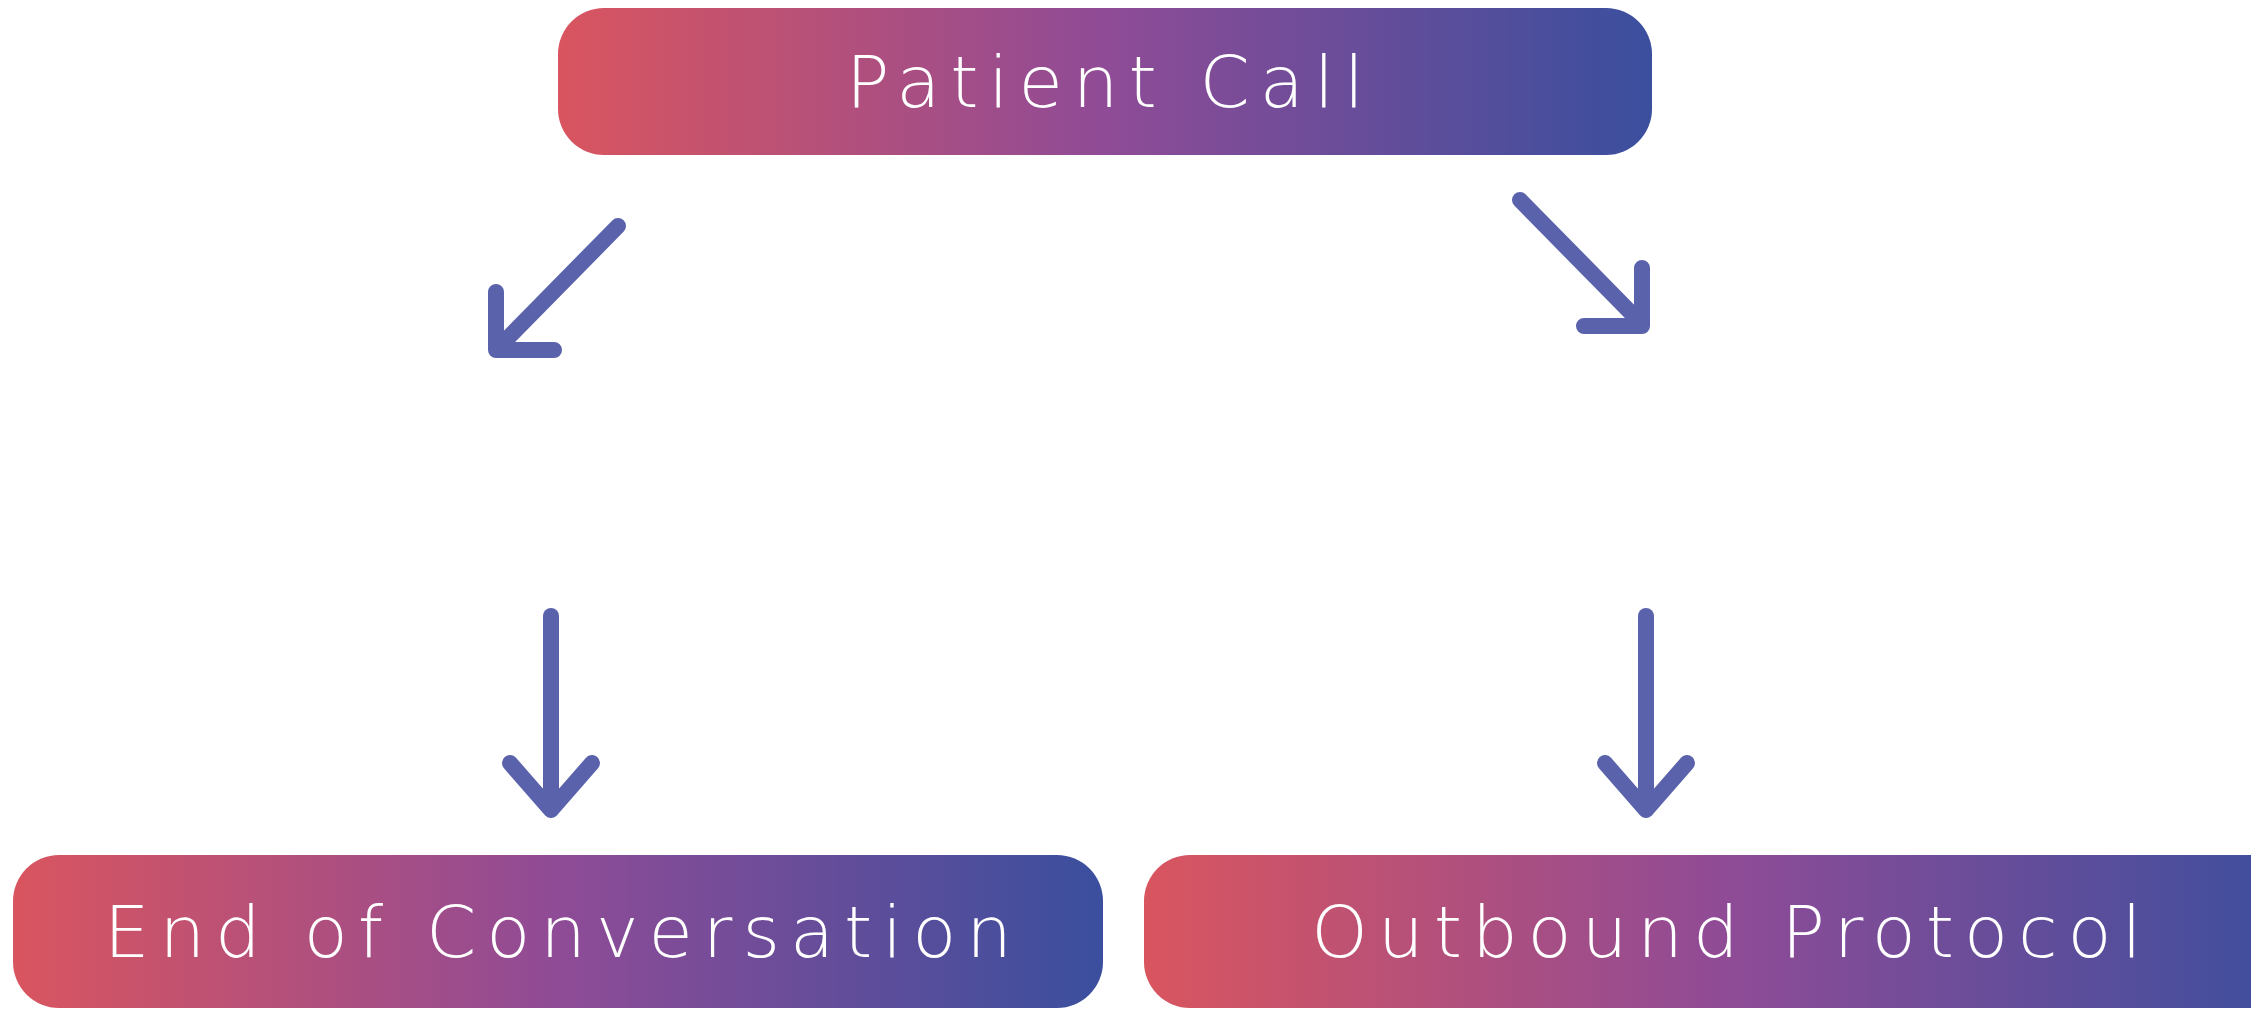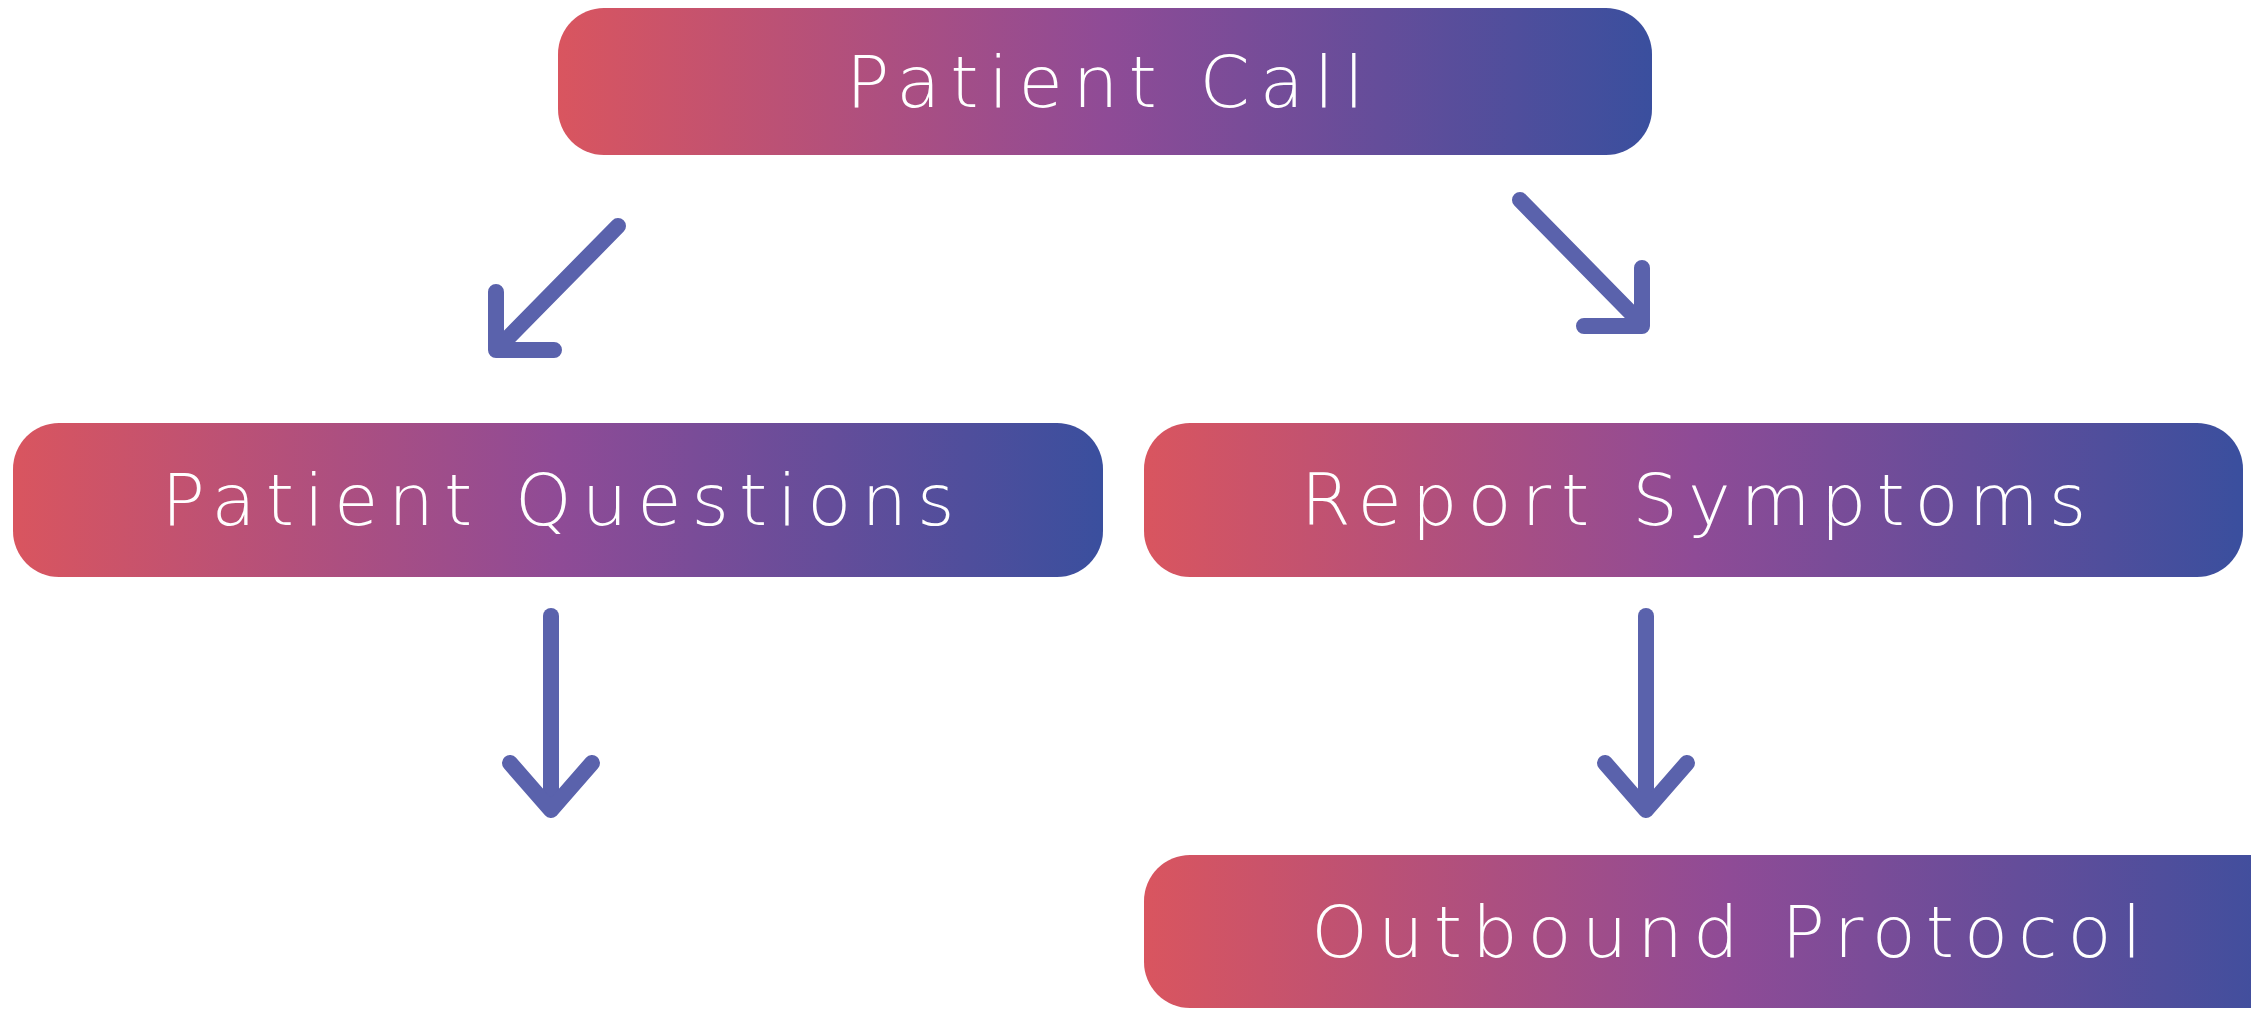--- a/index.html
+++ b/index.html
@@ -59,28 +59,25 @@
 </style>
 </head>
 <body>
 
 <div class="canvas">
 
   <div class="node" id="node-patient-call">
     <span class="label">Patient Call</span>
   </div>
 
-  <div class="node" id="node-patient-questions">
-    <span class="label">Patient Questions</span>
+
+
+  <div class="node" id="node-end-of-conversation">
+    <span class="label">End of Conversation</span>
   </div>
-
-  <div class="node" id="node-report-symptoms">
-    <span class="label">Report Symptoms</span>
-  </div>
-
 
   <div class="node" id="node-outbound-protocol">
     <span class="label">Outbound Protocol</span>
   </div>
 
   <svg class="arrows-layer" viewBox="0 0 2251 1026" xmlns="http://www.w3.org/2000/svg" aria-hidden="true">
 
     <g class="arrow">
       <line x1="618" y1="226" x2="502" y2="344"></line>
       <polyline points="496,292 496,350 554,350"></polyline>

